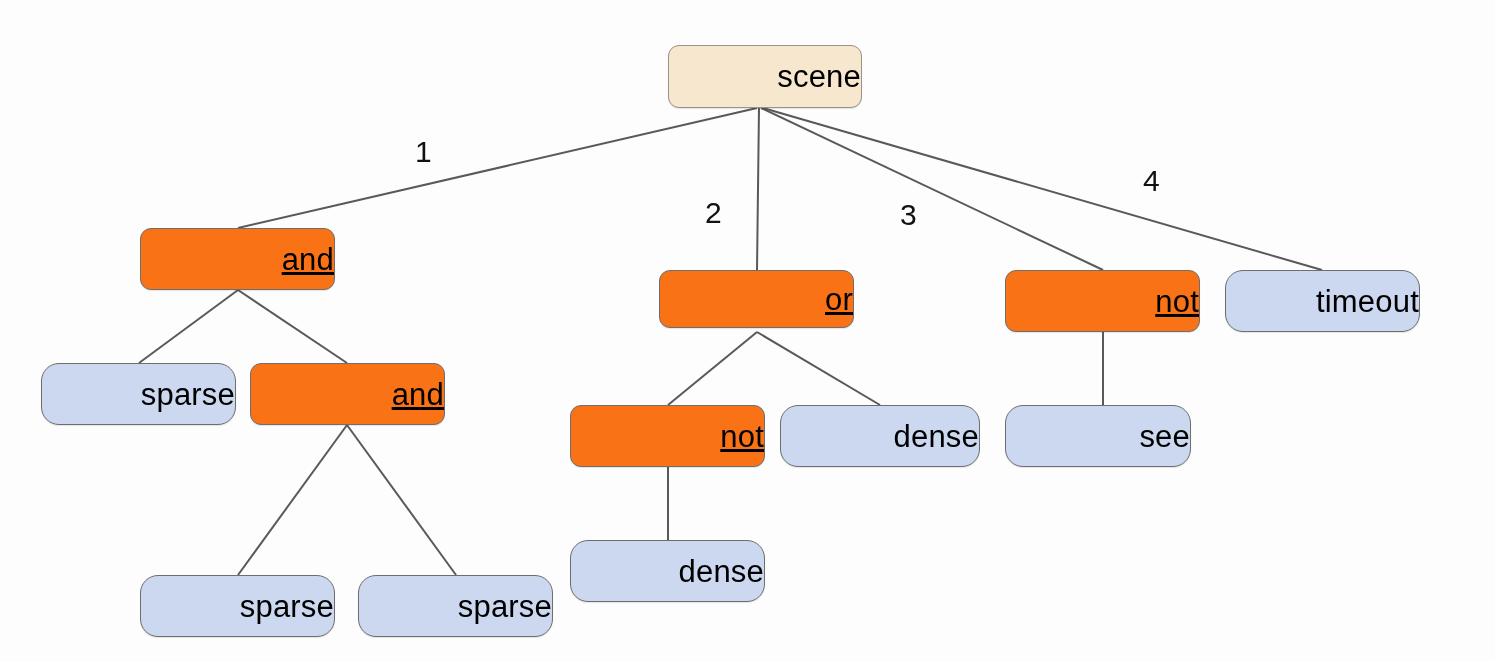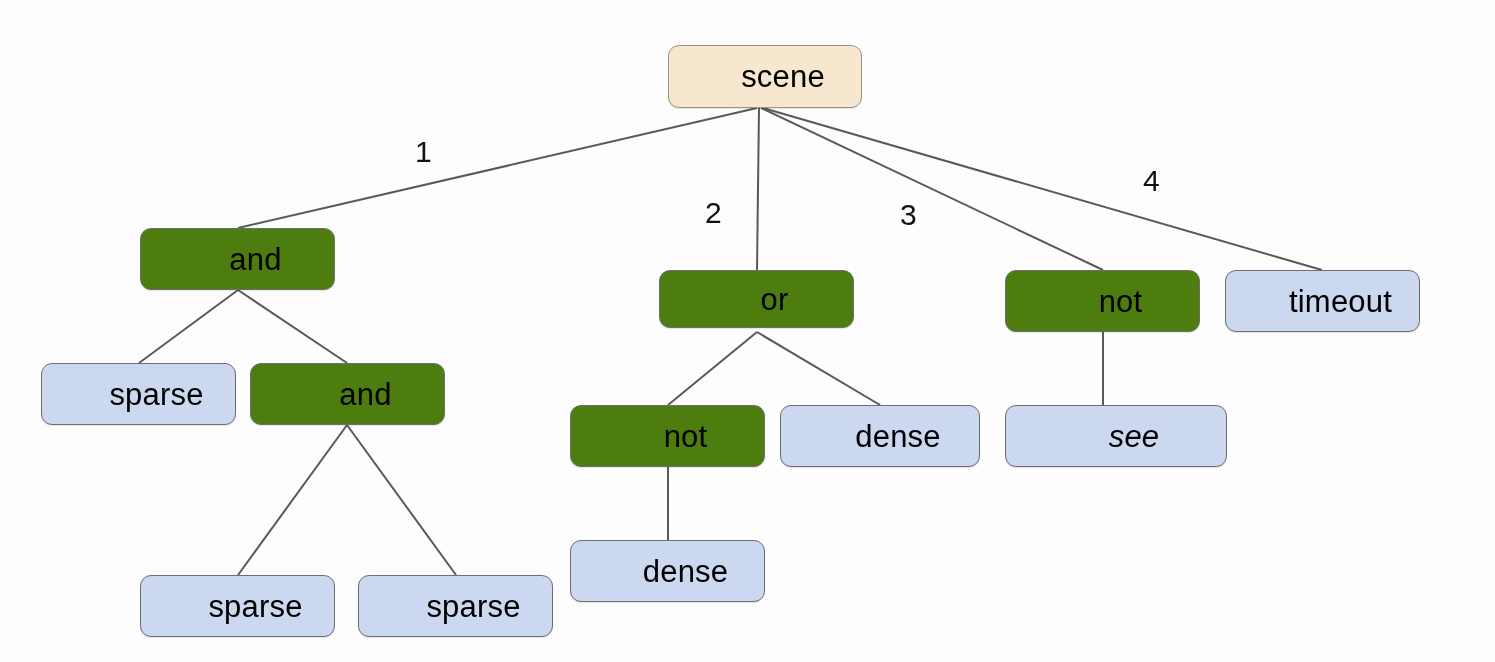--- a/index.html
+++ b/index.html
@@ -22,32 +22,32 @@
     width: 1495px;
     height: 662px;
   }
   .node {
     position: absolute;
     box-sizing: border-box;
     border: 1.6px solid #6e6e6e;
     border-radius: 11px;
     display: flex;
     align-items: center;
-    justify-content: center;
+    justify-content: flex-end;
     color: #000000;
     font-size: 31px;
     line-height: 1;
     letter-spacing: 0.2px;
     white-space: nowrap;
     box-shadow: 0 1px 1px rgba(0,0,0,0.10);
     padding-left: 36px;
   }
   .node.root  { background: #f6e7ce; border-color: #9a9289; }
-  .node.op    { background: #4d7c0f; border-color: #6e6e6e; }
-  .node.leaf  { background: #ccd8ef; border-color: #6e6e6e; }
+  .node.op    { background: #f97316; border-color: #6e6e6e; text-decoration: underline; }
+  .node.leaf  { background: #ccd8ef; border-color: #6e6e6e; border-radius: 18px; }
   .edge-label {
     position: absolute;
     font-size: 30px;
     color: #111111;
     line-height: 1;
     white-space: nowrap;
   }
 </style>
 </head>
 <body>
@@ -88,21 +88,21 @@
       </div>
       <div class="node op" style="left: 250px; top: 363px; width: 195px; height: 62px;">
         <span>and</span>
       </div>
       <div class="node op" style="left: 570px; top: 405px; width: 195px; height: 62px;">
         <span>not</span>
       </div>
       <div class="node leaf" style="left: 780px; top: 405px; width: 200px; height: 62px;">
         <span>dense</span>
       </div>
-      <div class="node leaf" style="left: 1005px; top: 405px; width: 222px; height: 62px; font-style: italic;">
+      <div class="node leaf" style="left: 1005px; top: 405px; width: 186px; height: 62px;">
         <span>see</span>
       </div>
       <div class="node leaf" style="left: 570px; top: 540px; width: 195px; height: 62px;">
         <span>dense</span>
       </div>
       <div class="node leaf" style="left: 140px; top: 575px; width: 195px; height: 62px;">
         <span>sparse</span>
       </div>
       <div class="node leaf" style="left: 358px; top: 575px; width: 195px; height: 62px;">
         <span>sparse</span>

